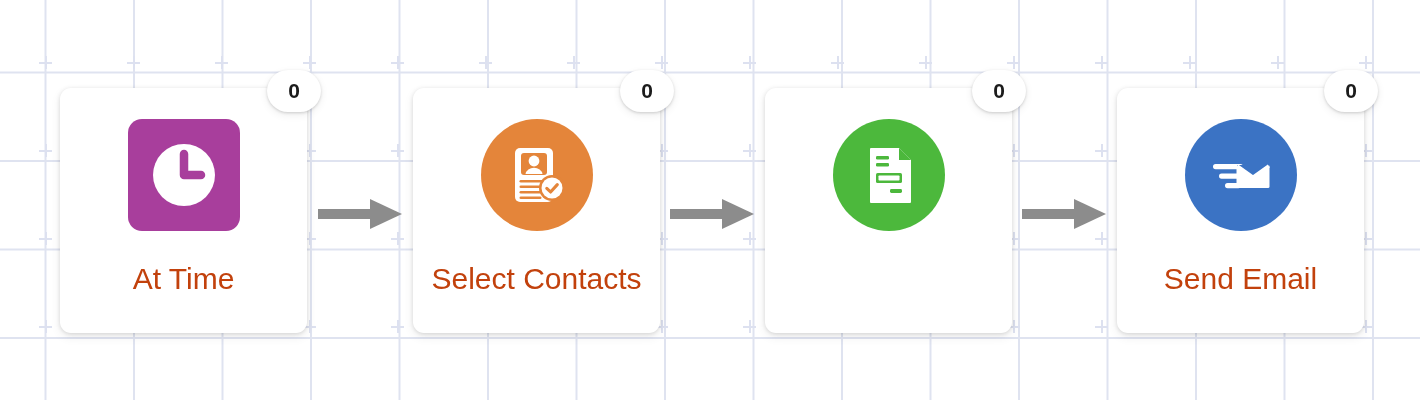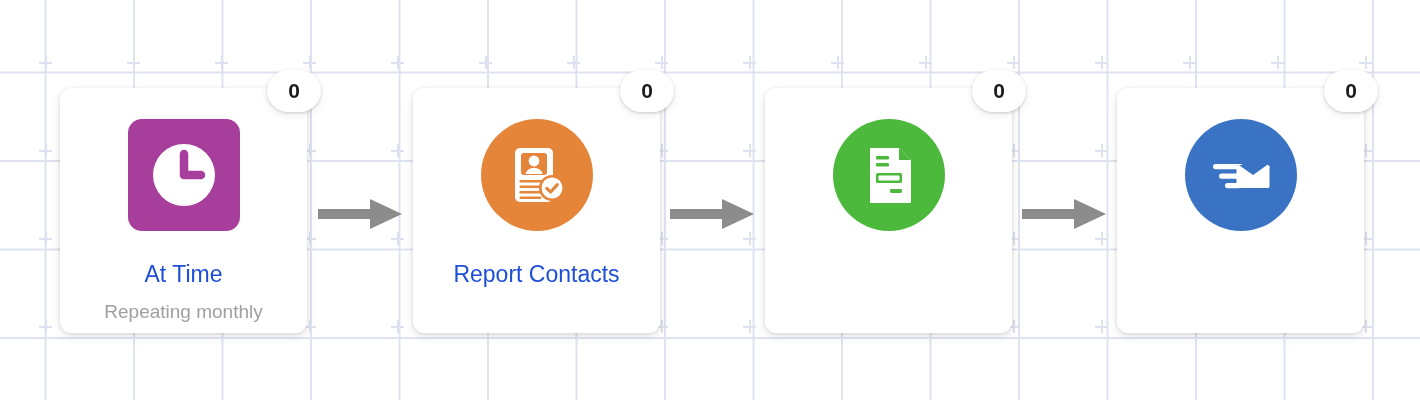--- a/index.html
+++ b/index.html
@@ -103,22 +103,22 @@
     height: 112px;
     display: flex;
     align-items: center;
     justify-content: center;
   }
   .icon-shape.square { border-radius: 14px; }
   .icon-shape.circle { border-radius: 50%; }
 
   .node-title {
     margin-top: 30px;
-    font-size: 23px;
-    color: #1d4ed8;
+    font-size: 30px;
+    color: #c2410c;
     text-align: center;
     line-height: 1.2;
   }
   .node-subtitle {
     margin-top: 12px;
     font-size: 19px;
     color: #a0a0a0;
     text-align: center;
     line-height: 1.2;
   }
@@ -227,21 +227,20 @@
       <div class="badge">0</div>
       <div class="icon-wrap">
         <div class="icon-shape square" style="background:#a83e9c">
           <svg width="78" height="78" viewBox="0 0 78 78" aria-hidden="true">
             <circle cx="39" cy="39" r="31" fill="#ffffff"></circle>
             <path d="M39 18 L39 39 L56 39" stroke="#a83e9c" stroke-width="8.5" stroke-linecap="round" stroke-linejoin="round" fill="none"></path>
           </svg>
         </div>
       </div>
       <div class="node-title">At Time</div>
-      <div class="node-subtitle">Repeating monthly</div>
     </div>
 
     <div class="arrow" style="left:318px">
       <div class="shaft"></div>
       <div class="head"></div>
     </div>
 
     <div class="node" style="left:413px">
       <div class="badge">0</div>
       <div class="icon-wrap">
@@ -256,21 +255,21 @@
               <rect x="15.5" y="43.5" width="28" height="2.6" rx="1.3"></rect>
               <rect x="15.5" y="49" width="28" height="2.6" rx="1.3"></rect>
               <rect x="15.5" y="54.5" width="22" height="2.6" rx="1.3"></rect>
             </g>
             <circle cx="48" cy="46" r="13" fill="#e4853a"></circle>
             <circle cx="48" cy="46" r="10.5" fill="#ffffff"></circle>
             <path d="M42.8 46.3 L46.6 50 L53.3 42.6" stroke="#e4853a" stroke-width="3.1" fill="none" stroke-linecap="round" stroke-linejoin="round"></path>
           </svg>
         </div>
       </div>
-      <div class="node-title">Report Contacts</div>
+      <div class="node-title">Select Contacts</div>
       <div class="node-subtitle"></div>
     </div>
 
     <div class="arrow" style="left:670px">
       <div class="shaft"></div>
       <div class="head"></div>
     </div>
 
     <div class="node" style="left:765px">
       <div class="badge">0</div>
@@ -307,17 +306,18 @@
               <rect x="12" y="32.5" width="23" height="5.2" rx="2.6"></rect>
               <rect x="18" y="42" width="16" height="5.2" rx="2.6"></rect>
             </g>
             <path d="M31 24 h30 a1.5 1.5 0 0 1 1.5 1.5 v20 a1.5 1.5 0 0 1 -1.5 1.5 H31
                      a1.5 1.5 0 0 1 -1.5 -1.5 v-20 A1.5 1.5 0 0 1 31 24 z" fill="#ffffff"></path>
             <path d="M30 25.5 L46 37 L62 25.5 L62 25 a1 1 0 0 0 -1 -1 H31 a1 1 0 0 0 -1 1 z" fill="#3b73c4"></path>
             <path d="M30.2 25 L46 36.2 L61.8 25" stroke="#ffffff" stroke-width="3.4" fill="none" stroke-linejoin="round"></path>
           </svg>
         </div>
       </div>
+      <div class="node-title">Send Email</div>
       <div class="node-subtitle"></div>
     </div>
 
   </div>
 </div>
 
 </body></html>

